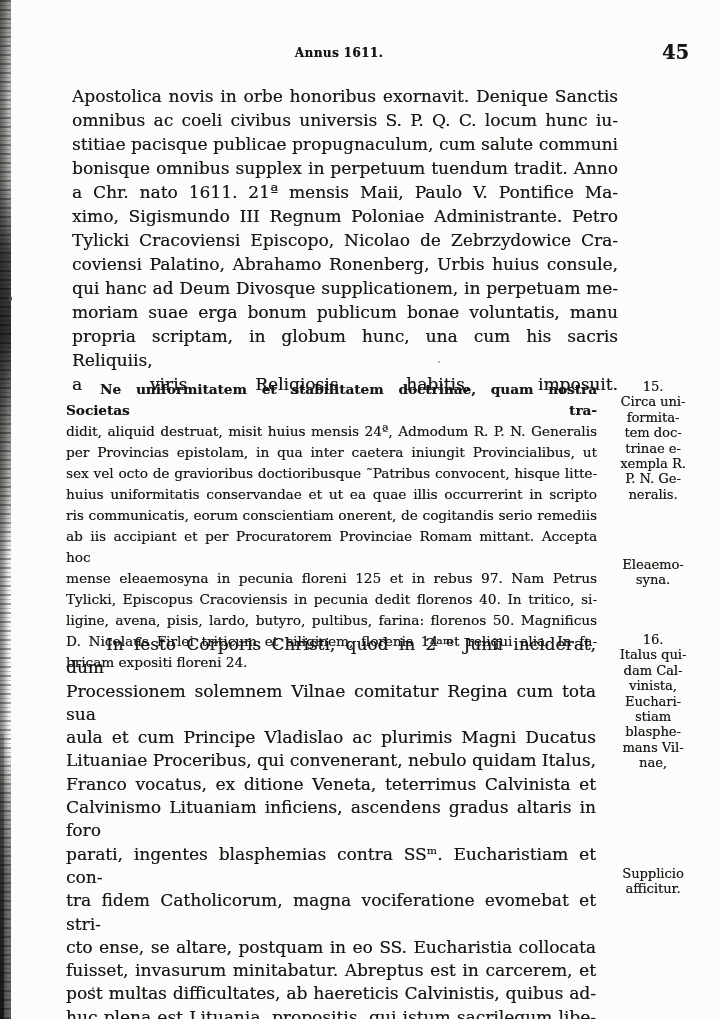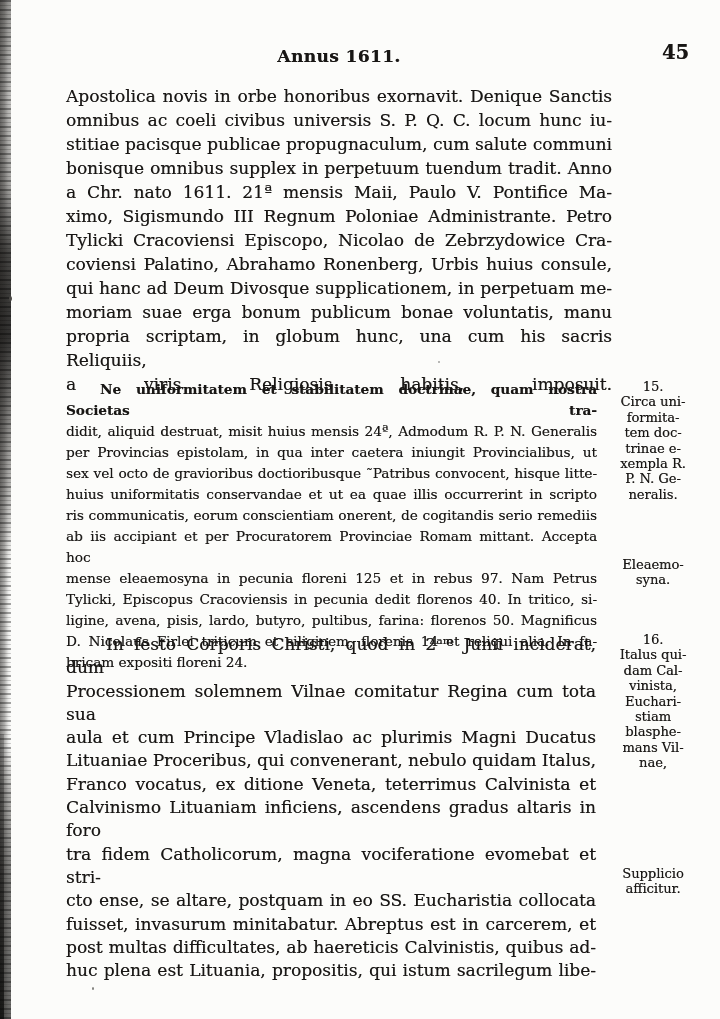--- a/index.html
+++ b/index.html
@@ -26,36 +26,36 @@
         rgba(255,255,255,0) 73%, rgba(70,68,65,.40) 78%, rgba(35,34,32,.60) 86%,
         rgba(25,24,22,.65) 100%);
   }
   .binding::after {
     content: ""; position: absolute; left: 0; top: 72%; width: 4px; height: 28%;
     background: linear-gradient(to bottom, rgba(20,19,18,.2), rgba(10,10,9,.75));
   }
 
   .running-title {
     position: absolute; left: 66px; top: 46px; width: 546px;
-    text-align: center; font-weight: bold; font-size: 17px; letter-spacing: .4px;
+    text-align: center; font-weight: bold; font-size: 12px; letter-spacing: .4px;
     text-shadow: .3px .2px 0 rgba(24,22,20,.7);
   }
   .page-number {
     position: absolute; left: 642px; top: 41px;
     font-weight: bold; font-size: 19.5px;
     text-shadow: .3px .2px 0 rgba(24,22,20,.7);
     margin-left: 20px;
   }
 
   .para { position: absolute; text-shadow: .3px .2px 0 rgba(24,22,20,.55); }
   .para .ln { text-align: justify; text-align-last: justify; }
   .para.endpara .ln:last-child { text-align-last: left; }
   .para.indent .ln:first-child { text-indent: 40px; }
 
-  .p1 { left: 66px; top: 84px;  width: 546px; font-size: 17px;   line-height: 24px; }
+  .p1 { left: 72px; top: 84px;  width: 546px; font-size: 17px;   line-height: 24px; }
   .p2 { left: 66px; top: 379px; width: 531px; font-size: 13.6px; line-height: 21px; }
   .p2.indent .ln:first-child { text-indent: 34px; font-weight: bold; }
   .p3 { left: 66px; top: 633px; width: 530px; font-size: 17px;   line-height: 23.3px; }
 
   .note {
     position: absolute; left: 597px; width: 112px;
     text-align: center; font-size: 13px; line-height: 15.4px;
     text-shadow: .3px .2px 0 rgba(24,22,20,.55);
   }
   .n1 { top: 379px; }
@@ -109,20 +109,21 @@
       <div class="ln">bricam expositi floreni 24.</div>
     </div>
 
   <div class="para large p3 indent">
       <div class="ln">In festo Corporis Christi, quod in 2ᵃᵐ Junii inciderat, dum</div>
       <div class="ln">Processionem solemnem Vilnae comitatur Regina cum tota sua</div>
       <div class="ln">aula et cum Principe Vladislao ac plurimis Magni Ducatus</div>
       <div class="ln">Lituaniae Proceribus, qui convenerant, nebulo quidam Italus,</div>
       <div class="ln">Franco vocatus, ex ditione Veneta, teterrimus Calvinista et</div>
       <div class="ln">Calvinismo Lituaniam inficiens, ascendens gradus altaris in foro</div>
+      <div class="ln">parati, ingentes blasphemias contra SSᵐ. Eucharistiam et con-</div>
       <div class="ln">tra fidem Catholicorum, magna vociferatione evomebat et stri-</div>
       <div class="ln">cto ense, se altare, postquam in eo SS. Eucharistia collocata</div>
       <div class="ln">fuisset, invasurum minitabatur. Abreptus est in carcerem, et</div>
       <div class="ln">post multas difficultates, ab haereticis Calvinistis, quibus ad-</div>
       <div class="ln">huc plena est Lituania, propositis, qui istum sacrilegum libe-</div>
     </div>
 
   <aside class="note n1">
       <div class="ln">15.</div>
       <div class="ln">Circa uni-</div>

